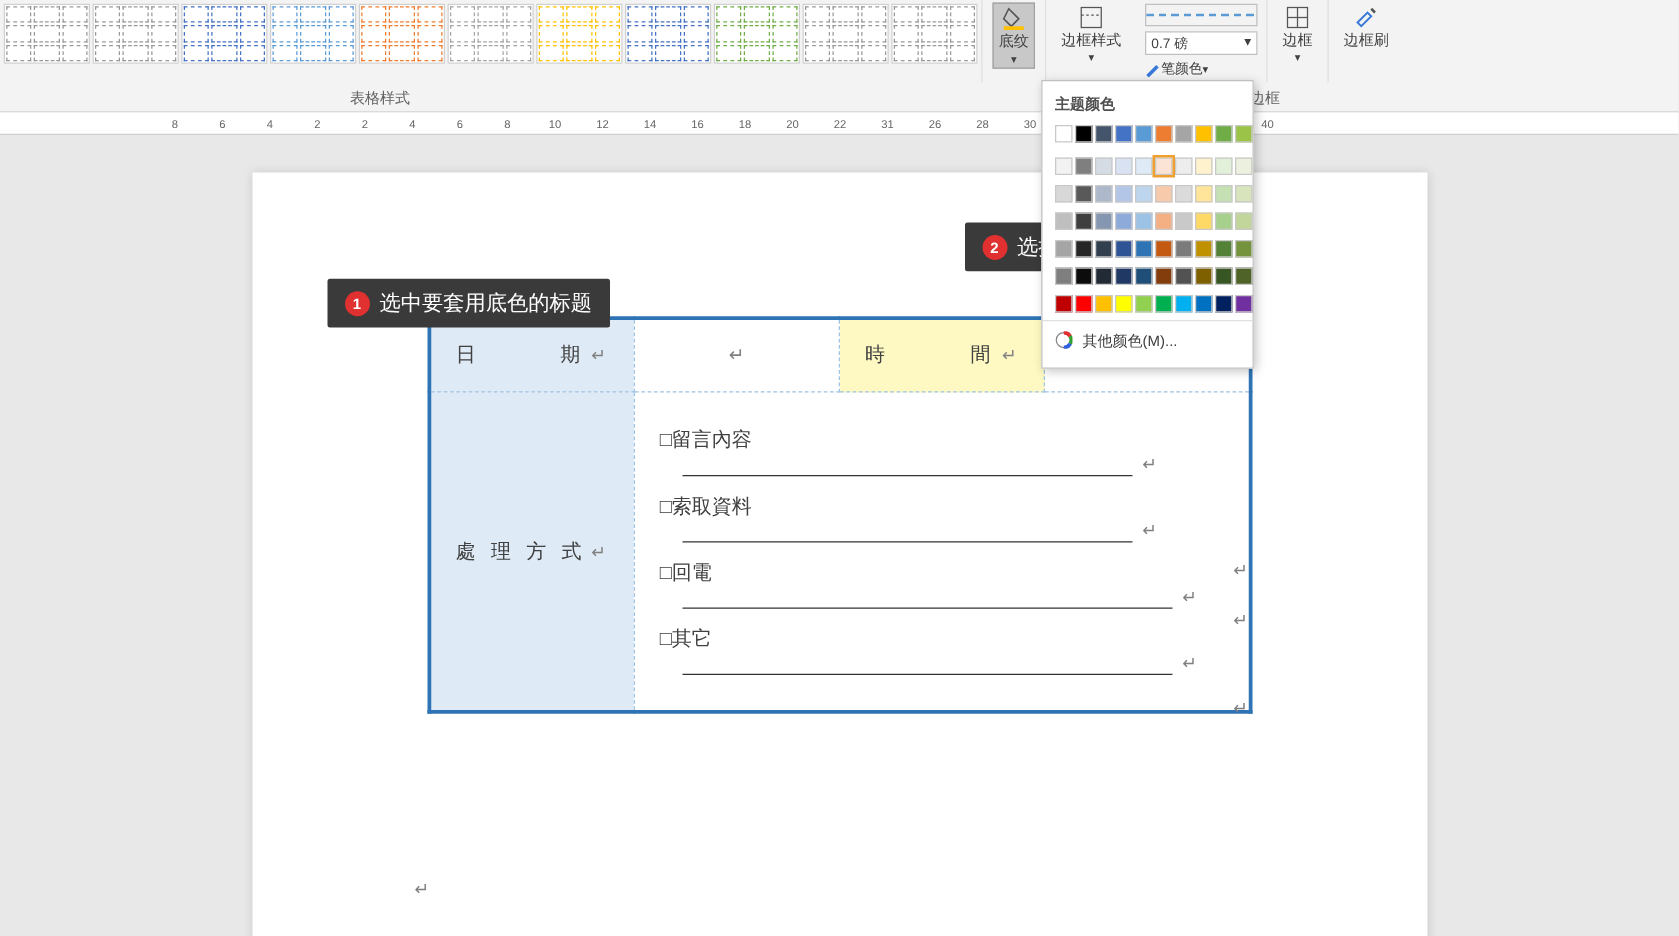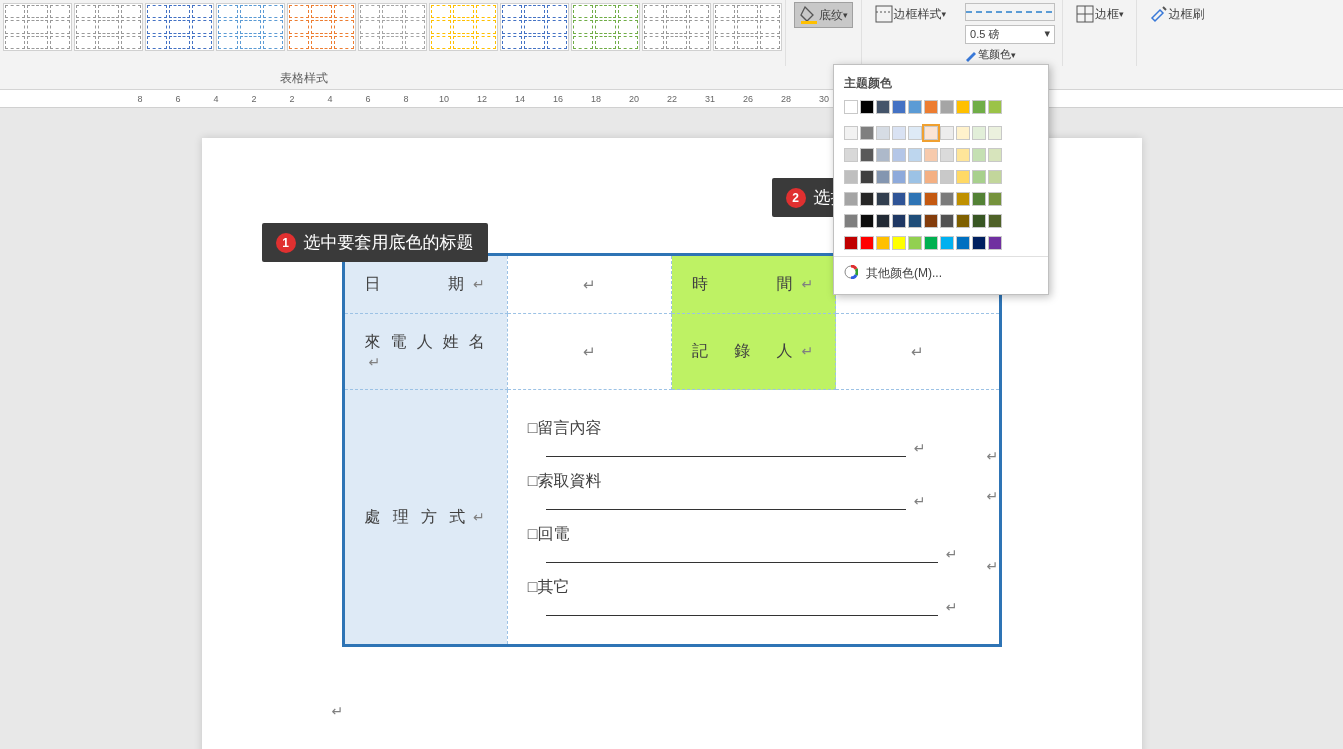--- a/index.html
+++ b/index.html
@@ -4,40 +4,40 @@
 <style>
 *{box-sizing:border-box;margin:0;padding:0;font-family:"Microsoft YaHei","SimSun",sans-serif}
 body{background:#e8e8e8;overflow:hidden}
 .ribbon{background:#f3f3f3;border-bottom:1px solid #d4d4d4;height:90px;display:flex;align-items:flex-start}
 .style-gallery{display:flex;gap:2px;padding:3px;flex-wrap:nowrap;overflow:hidden;max-width:830px}
 .style-thumb{width:69px;height:48px;border:1px solid #d0d0d0;background:#fff;cursor:pointer;position:relative;display:flex;flex-direction:column}
 .st-row{flex:1;display:flex}
 .st-cell{flex:1;border:1px dashed #999;margin:1px}
 .styles-label{position:absolute;top:70px;left:280px;font-size:12px;color:#606060}
 .rb-group{display:flex;flex-direction:column;align-items:center;padding:2px 8px;border-left:1px solid #e0e0e0;height:66px;justify-content:space-between}
-.rb-btn{display:flex;flex-direction:row;align-items:center;cursor:pointer;padding:2px 4px;font-size:12px;color:#404040}
+.rb-btn{display:flex;flex-direction:column;align-items:center;cursor:pointer;padding:2px 4px;font-size:12px;color:#404040}
 .rb-btn.active{background:#c8c8c8;border:1px solid #a0a0a0}
 .ico{width:20px;height:20px;display:inline-flex;align-items:center;justify-content:center}
 .border-opt{font-size:11px;color:#404040;border:1px solid #c0c0c0;padding:1px 4px;margin:1px;background:#fff;width:90px}
 .bottom-label{position:absolute;top:70px;font-size:12px;color:#606060}
 .ruler{background:#fff;height:18px;border-bottom:1px solid #d0d0d0;position:relative;font-size:9px;color:#666;display:flex;align-items:center;padding-left:130px}
 .ruler-num{position:relative;width:20px;text-align:center}
 .page-area{background:#e8e8e8;display:flex;justify-content:center;padding-top:30px;height:calc(100vh - 108px);overflow:auto}
 .page{background:#fff;width:940px;min-height:800px;position:relative;padding:60px 80px;box-shadow:0 0 8px rgba(0,0,0,.15)}
 .doc-table{border:3px solid #2e74b5;border-collapse:collapse;width:660px;margin-left:60px}
 .doc-table td{border:1px dashed #9cc2e5;padding:18px 12px;font-size:16px;color:#404040;vertical-align:middle}
 .doc-table td.lbl{background:#deeaf6;text-align:justify;text-align-last:justify;letter-spacing:2px;width:160px;padding:18px 20px}
-.doc-table td.lbl2{background:#bef264;text-align:justify;text-align-last:justify;letter-spacing:2px;width:160px;padding:18px 20px}
+.doc-table td.lbl2{background:#fef9c3;text-align:justify;text-align-last:justify;letter-spacing:2px;width:160px;padding:18px 20px}
 .doc-table td.val{width:160px;text-align:center;color:#808080}
 .ph{color:#808080;font-size:15px}
 .content-line{margin:14px 0;font-size:16px;color:#404040}
 .uline{display:inline-block;border-bottom:1px solid #333;width:360px;vertical-align:bottom;margin-left:18px}
 .callout{position:absolute;background:#3a3a3a;color:#fff;padding:8px 14px;font-size:17px;border-radius:2px;display:flex;align-items:center;gap:8px;z-index:50}
 .callout-badge{background:#e03030;color:#fff;width:20px;height:20px;border-radius:50%;display:inline-flex;align-items:center;justify-content:center;font-size:12px;font-weight:bold}
-.color-picker{position:absolute;top:64px;left:833px;width:216px;background:#fff;border:1px solid #c0c0c0;box-shadow:2px 2px 8px rgba(0,0,0,.25);z-index:100;padding:6px 0}
+.color-picker{position:absolute;top:64px;left:833px;width:170px;background:#fff;border:1px solid #c0c0c0;box-shadow:2px 2px 8px rgba(0,0,0,.25);z-index:100;padding:6px 0}
 .cp-header{font-size:12px;color:#505050;padding:4px 10px;font-weight:bold}
 .cp-grid{display:grid;grid-template-columns:repeat(10,14px);gap:2px;padding:4px 10px}
 .cp-sw{width:14px;height:14px;border:1px solid #c8c8c8;cursor:pointer}
 .cp-sw.sel{outline:2px solid #f0a030}
 .cp-row{display:flex;align-items:center;gap:8px;padding:6px 10px;font-size:12px;color:#404040;cursor:pointer}
 .cp-sep{height:1px;background:#e0e0e0;margin:2px 0}
 .return-mark{color:#808080;font-size:14px;margin-left:4px}
 .outside-mark{position:absolute;color:#808080;font-size:14px}
 </style>
 </head>
@@ -258,21 +258,21 @@
             <line x1="2" y1="8" x2="18" y2="8" stroke="#555" stroke-dasharray="2"></line>
           </svg>
         </span>
       <span>边框样式</span>
       <span style="font-size:9px">▾</span>
     </div>
   </div>
 
   <div style="display:flex;flex-direction:column;padding:2px 6px;gap:2px">
     <div class="border-opt" style="height:18px;background:repeating-linear-gradient(90deg,#5b9bd5 0 6px,transparent 6px 10px);background-size:100% 2px;background-position:center;background-repeat:no-repeat"></div>
-    <div class="border-opt"><span>0.5 磅</span> <span style="float:right">▾</span></div>
+    <div class="border-opt"><span>0.7 磅</span> <span style="float:right">▾</span></div>
     <div class="rb-btn" style="flex-direction:row;font-size:11px;padding:0">
       <span class="ico" style="width:14px;height:14px">
           <svg width="14" height="14" viewBox="0 0 14 14">
             <path d="M2 12 L10 4 L12 6 L4 14 Z" fill="#3878d8"></path>
           </svg>
         </span>
       <span>笔颜色</span> 
         <span style="font-size:9px">▾</span>
     </div>
   </div>
@@ -346,26 +346,20 @@
 
     <table class="doc-table" style="margin-top:55px">
       <tbody>
           <tr>
         <td class="lbl"><span>日　　　期</span><span class="return-mark">↵</span></td>
         <td class="val"><span class="ph">↵</span></td>
         <td class="lbl2"><span>時　　　間</span><span class="return-mark">↵</span></td>
         <td class="val"><span class="ph">↵</span></td>
       </tr>
       <tr>
-        <td class="lbl"><span>來 電 人 姓 名</span><span class="return-mark">↵</span></td>
-        <td class="val"><span class="ph">↵</span></td>
-        <td class="lbl2"><span>記　錄　人</span><span class="return-mark">↵</span></td>
-        <td class="val"><span class="ph">↵</span></td>
-      </tr>
-      <tr>
         <td class="lbl" style="vertical-align:middle"><span>處 理 方 式</span><span class="return-mark">↵</span></td>
         <td colspan="3" style="padding:14px 20px">
           <div class="content-line"><span>□留言內容</span><span class="uline"></span><span class="return-mark" style="margin-left:8px">↵</span></div>
           <div class="content-line"><span>□索取資料</span><span class="uline"></span><span class="return-mark" style="margin-left:8px">↵</span></div>
           <div class="content-line"><span>□回電</span><span class="uline" style="width:392px"></span><span class="return-mark" style="margin-left:8px">↵</span></div>
           <div class="content-line"><span>□其它</span><span class="uline" style="width:392px"></span><span class="return-mark" style="margin-left:8px">↵</span></div>
         </td>
       </tr>
     </tbody>
       </table>

